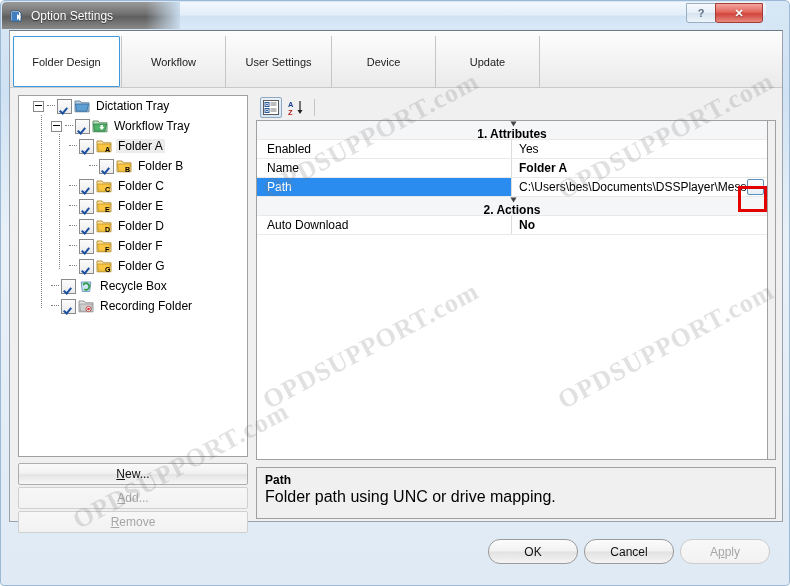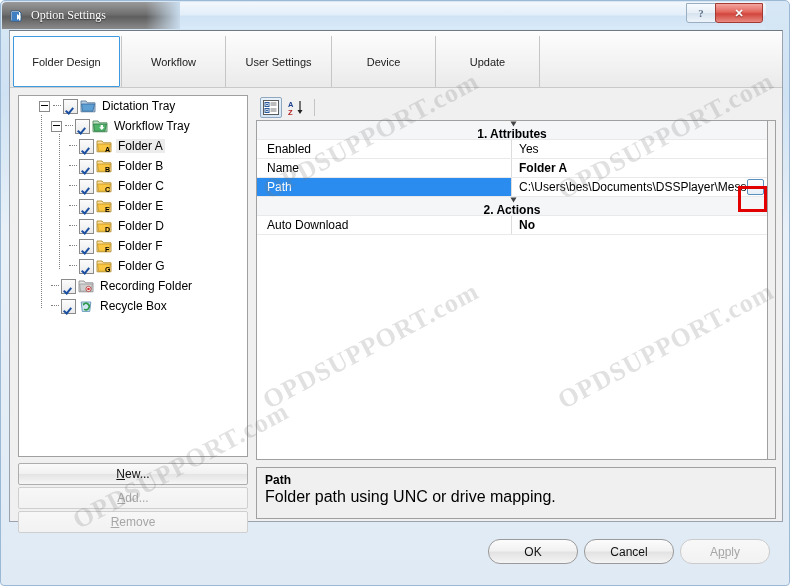--- a/index.html
+++ b/index.html
@@ -29,21 +29,20 @@
     padding: 0;
   }
   
   #titlebar {
     position: absolute;
     left: 1px; top: 1px;
     width: 764px; height: 27px;
     background: linear-gradient(to bottom, #f2f7fc 0%, #e2eef9 48%, #cfe3f5 52%, #d9eaf8 100%);
     border-radius: 4px 4px 0 0;
     overflow: hidden;
-    font-family: Liberation Serif, serif;
   }
   #title-left {
     position: absolute;
     left: 0; top: 0;
     width: 178px; height: 27px;
     background: linear-gradient(to bottom, #9a9a9a 0%, #6f6f6f 45%, #5e5e5e 55%, #8a8a8a 100%);
     border-radius: 4px 0 0 0;
     display: flex;
     align-items: center;
     filter: blur(0px);
@@ -425,21 +424,21 @@
       <div class="tab" style="left:321px;width:104px;">Device</div>
       <div class="tab" style="left:425px;width:104px;">Update</div>
       <div class="tab" style="left:529px;width:1px;border-left:1px solid #c6c6c6;"></div>
     </div>
 
     <div id="treepanel">
 
       <div class="vline" style="left:22px; top:19px; height:193px;"></div>
       <div class="vline" style="left:40px; top:38px; height:135px;"></div>
 
-      <div class="tnode" style="padding-left:14px;margin-left:6px;">
+      <div class="tnode" style="padding-left:14px;">
         <span class="expander"></span>
         <span class="dots"></span>
         <span class="cbox"></span>
         <span class="ficon">
           <svg width="16" height="14" viewBox="0 0 16 14">
             <path d="M1 2 h5 l1.5 1.8 H15 v9 H1 z" fill="#b9cfe3" stroke="#5d7d9c" stroke-width="0.9"></path>
             <path d="M1.5 5 h13 l-1.6 7.2 H2.6 z" fill="#5e9fd4" stroke="#35699c" stroke-width="0.8"></path>
           </svg>
         </span>
         <span class="tlabel">Dictation Tray</span>
@@ -465,21 +464,21 @@
         <span class="ficon">
           <svg width="16" height="14" viewBox="0 0 16 14">
             <path d="M1 2 h5 l1.5 1.8 H15 v9 H1 z" fill="#ffe2a0" stroke="#b08b2e" stroke-width="0.9"></path>
             <path d="M1.5 5 h13 l-1.6 7.2 H2.6 z" fill="#fbc742" stroke="#c09626" stroke-width="0.8"></path>
             <text x="9" y="13" font-size="7" font-weight="bold" fill="#000" font-family="Liberation Sans, sans-serif">A</text>
           </svg>
         </span>
         <span class="tlabel sel">Folder A</span>
       </div>
 
-      <div class="tnode" style="padding-left:50px;">
+      <div class="tnode" style="padding-left:70px;">
         <span class="dots"></span>
         <span class="cbox"></span>
         <span class="ficon">
           <svg width="16" height="14" viewBox="0 0 16 14">
             <path d="M1 2 h5 l1.5 1.8 H15 v9 H1 z" fill="#ffe2a0" stroke="#b08b2e" stroke-width="0.9"></path>
             <path d="M1.5 5 h13 l-1.6 7.2 H2.6 z" fill="#fbc742" stroke="#c09626" stroke-width="0.8"></path>
             <text x="9" y="13" font-size="7" font-weight="bold" fill="#000" font-family="Liberation Sans, sans-serif">B</text>
           </svg>
         </span>
         <span class="tlabel">Folder B</span>
@@ -541,47 +540,47 @@
         <span class="dots"></span>
         <span class="cbox"></span>
         <span class="ficon">
           <svg width="16" height="14" viewBox="0 0 16 14">
             <path d="M1 2 h5 l1.5 1.8 H15 v9 H1 z" fill="#ffe2a0" stroke="#b08b2e" stroke-width="0.9"></path>
             <path d="M1.5 5 h13 l-1.6 7.2 H2.6 z" fill="#fbc742" stroke="#c09626" stroke-width="0.8"></path>
             <text x="9" y="13" font-size="7" font-weight="bold" fill="#000" font-family="Liberation Sans, sans-serif">G</text>
           </svg>
         </span>
         <span class="tlabel">Folder G</span>
+      </div>
+
+      <div class="tnode" style="padding-left:32px;">
+        <span class="dots"></span>
+        <span class="cbox"></span>
+        <span class="ficon">
+          <svg width="16" height="14" viewBox="0 0 16 14">
+            <path d="M3.2 3 h9.6 l-1.1 9.4 H4.3 z" fill="#cfe6f2" stroke="#5f93b5" stroke-width="0.9"></path>
+            <path d="M5.5 5.5 a3.2 3.2 0 1 1 0.6 4.6" fill="none" stroke="#2f9a4a" stroke-width="1.6"></path>
+            <path d="M4.4 4.4 l2.4 0.4 -1.1 2.1 z" fill="#2f9a4a"></path>
+          </svg>
+        </span>
+        <span class="tlabel">Recycle Box</span>
       </div>
 
       <div class="tnode" style="padding-left:32px;">
         <span class="dots"></span>
         <span class="cbox"></span>
         <span class="ficon">
           <svg width="16" height="14" viewBox="0 0 16 14">
             <path d="M1 2 h5 l1.5 1.8 H15 v9 H1 z" fill="#e4e4e4" stroke="#8c8c8c" stroke-width="0.9"></path>
             <path d="M1.5 5 h13 l-1.6 7.2 H2.6 z" fill="#cfcfcf" stroke="#9a9a9a" stroke-width="0.8"></path>
             <circle cx="10.5" cy="10" r="2.6" fill="#ffffff" stroke="#b03030" stroke-width="0.8"></circle>
             <circle cx="10.5" cy="10" r="1.3" fill="#d92b2b"></circle>
           </svg>
         </span>
         <span class="tlabel">Recording Folder</span>
-      </div>
-
-      <div class="tnode" style="padding-left:32px;">
-        <span class="dots"></span>
-        <span class="cbox"></span>
-        <span class="ficon">
-          <svg width="16" height="14" viewBox="0 0 16 14">
-            <path d="M3.2 3 h9.6 l-1.1 9.4 H4.3 z" fill="#cfe6f2" stroke="#5f93b5" stroke-width="0.9"></path>
-            <path d="M5.5 5.5 a3.2 3.2 0 1 1 0.6 4.6" fill="none" stroke="#2f9a4a" stroke-width="1.6"></path>
-            <path d="M4.4 4.4 l2.4 0.4 -1.1 2.1 z" fill="#2f9a4a"></path>
-          </svg>
-        </span>
-        <span class="tlabel">Recycle Box</span>
       </div>
     </div>
 
     <div class="leftbtn" style="top:432px;">
         <span><u>N</u>ew...</span>
       </div>
     <div class="leftbtn disabled" style="top:456px;">
         <span><u>A</u>dd...</span>
       </div>
     <div class="leftbtn disabled" style="top:480px;">

